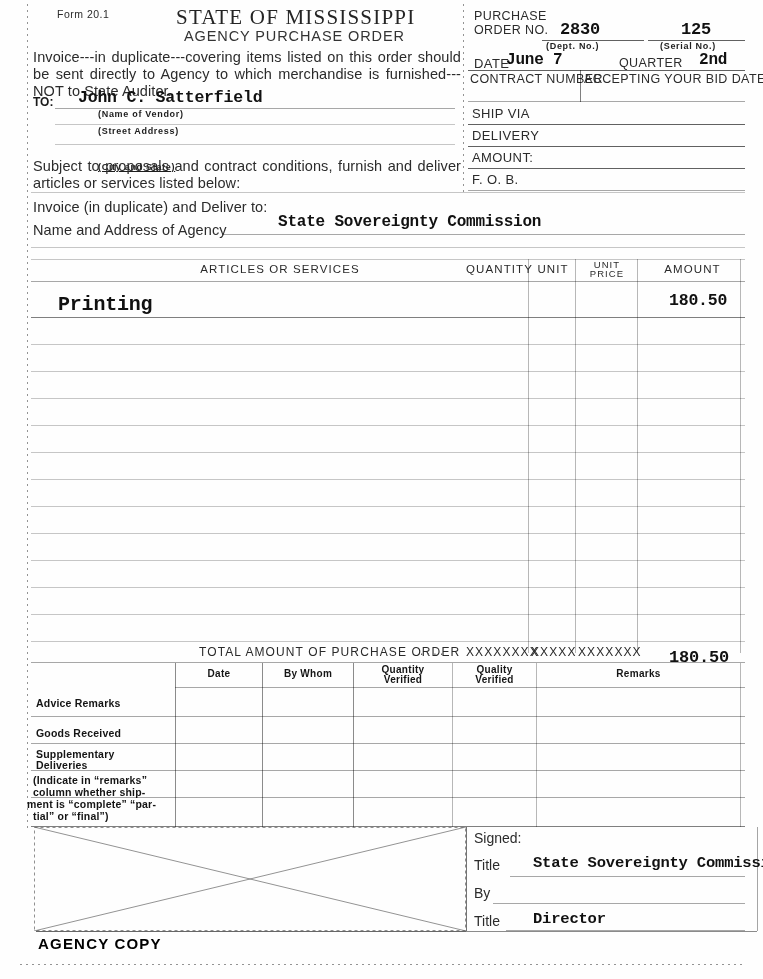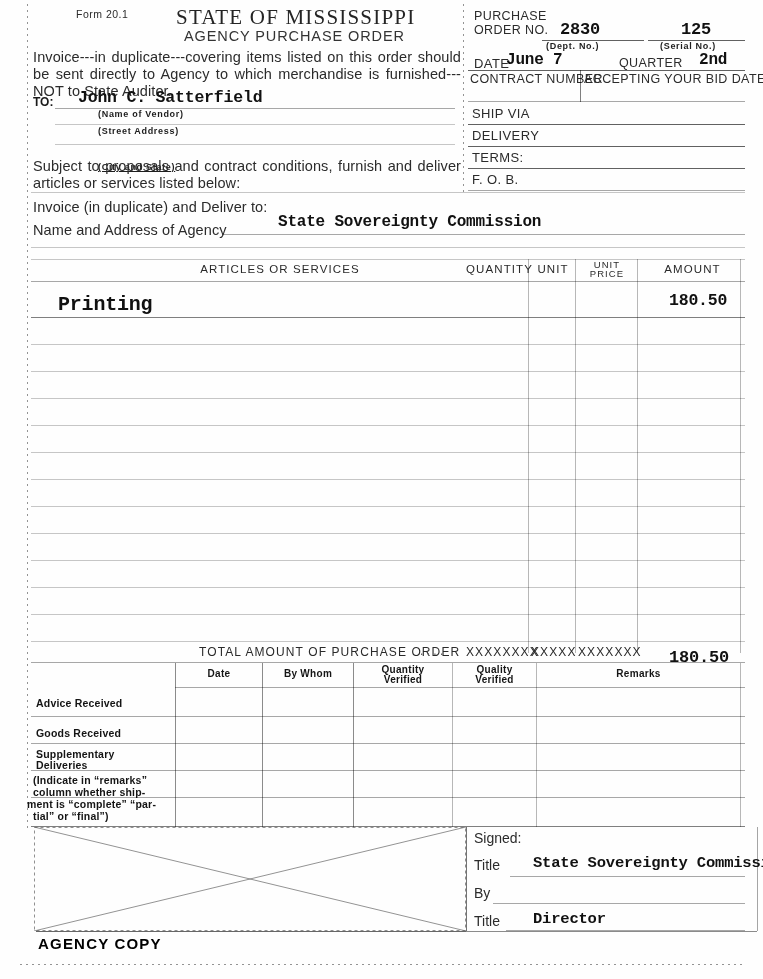--- a/index.html
+++ b/index.html
@@ -155,21 +155,21 @@
   .clip-right { overflow: hidden; }
 </style>
 </head>
 <body>
 
 <div id="page">
 
   <div class="dotline-v" style="left:27px; top:4px; height:828px;"></div>
   <div class="dotline-h" style="left:20px; top:964px; width:722px;"></div>
 
-  <div class="abs txt form-label" style="left:51px; top:9px; font-size:10.5px; letter-spacing:.5px;padding-left:25px;">Form 20.1</div>
+  <div class="abs txt form-label" style="left:32px; top:9px; font-size:10.5px; letter-spacing:.5px;padding-left:25px;">Form 20.1</div>
 
   <div class="abs txt title-main" style="left:176px; top:7px;">STATE OF MISSISSIPPI</div>
   <div class="abs txt title-sub" style="left:184px; top:29px;">AGENCY PURCHASE ORDER</div>
 
   <div class="abs para" style="left:33px; top:49px; width:428px; text-align:justify;">Invoice---in duplicate---covering items listed on this order should be sent directly to Agency to which merchandise is furnished---NOT to State Auditor.</div>
 
   <div class="dotline-v" style="left:463px; top:4px; height:188px;"></div>
 
   <div class="abs txt form-label" style="left:474px; top:10px; font-size:12.5px;">PURCHASE</div>
   <div class="abs txt form-label" style="left:474px; top:24px; font-size:12.5px;">ORDER NO.</div>
@@ -192,21 +192,21 @@
   <div class="abs txt form-label" style="left:584px; top:73px; font-size:12.5px;">ACCEPTING YOUR BID DATED:</div>
   <div class="vrule" style="left:580px; top:70px; height:32px;"></div>
   <div class="rule rule-faint" style="left:468px; top:101px; width:277px;"></div>
 
   <div class="abs txt form-label" style="left:472px; top:107px; font-size:13px;">SHIP VIA</div>
   <div class="rule" style="left:468px; top:124px; width:277px;"></div>
 
   <div class="abs txt form-label" style="left:472px; top:129px; font-size:13px;">DELIVERY</div>
   <div class="rule" style="left:468px; top:146px; width:277px;"></div>
 
-  <div class="abs txt form-label" style="left:472px; top:151px; font-size:13px;">TERMS:</div>
+  <div class="abs txt form-label" style="left:472px; top:151px; font-size:13px;">AMOUNT:</div>
   <div class="rule" style="left:468px; top:168px; width:277px;"></div>
 
   <div class="abs txt form-label" style="left:472px; top:173px; font-size:13px;">F. O. B.</div>
   <div class="rule rule-faint" style="left:468px; top:190px; width:277px;"></div>
 
   <div class="abs txt form-label-bold" style="left:33px; top:96px; font-size:12px;">TO:</div>
   <div class="abs txt typed" style="left:78px; top:90px; font-size:16.5px;">John C. Satterfield</div>
   <div class="rule rule-faint" style="left:55px; top:108px; width:400px;"></div>
   <div class="abs txt tiny-cap" style="left:98px; top:110px;">(Name of Vendor)</div>
 
@@ -281,21 +281,21 @@
 
   <div class="rule rule-faint" style="left:175px; top:687px; width:570px;"></div>
 
   <div class="vrule" style="left:175px; top:663px; height:164px; opacity:.45;"></div>
   <div class="vrule" style="left:262px; top:663px; height:164px; opacity:.45;"></div>
   <div class="vrule" style="left:353px; top:663px; height:164px; opacity:.45;"></div>
   <div class="vrule vrule-faint" style="left:452px; top:663px; height:164px;"></div>
   <div class="vrule vrule-faint" style="left:536px; top:663px; height:164px;"></div>
   <div class="vrule vrule-faint" style="left:740px; top:663px; height:164px;"></div>
 
-  <div class="abs row-label" style="left:36px; top:697px;">Advice Received</div>
+  <div class="abs row-label" style="left:36px; top:697px;">Advice Remarks</div>
   <div class="rule rule-faint" style="left:31px; top:716px; width:714px;"></div>
 
   <div class="abs row-label" style="left:36px; top:727px;">Goods Received</div>
   <div class="rule rule-faint" style="left:31px; top:743px; width:714px;"></div>
 
   <div class="abs row-label" style="left:36px; top:748px;">Supplementary</div>
   <div class="abs row-label" style="left:36px; top:759px;">Deliveries</div>
   <div class="rule rule-faint" style="left:31px; top:770px; width:714px;"></div>
 
   <div class="abs row-label" style="left:33px; top:774px;">(Indicate in “remarks”</div>

